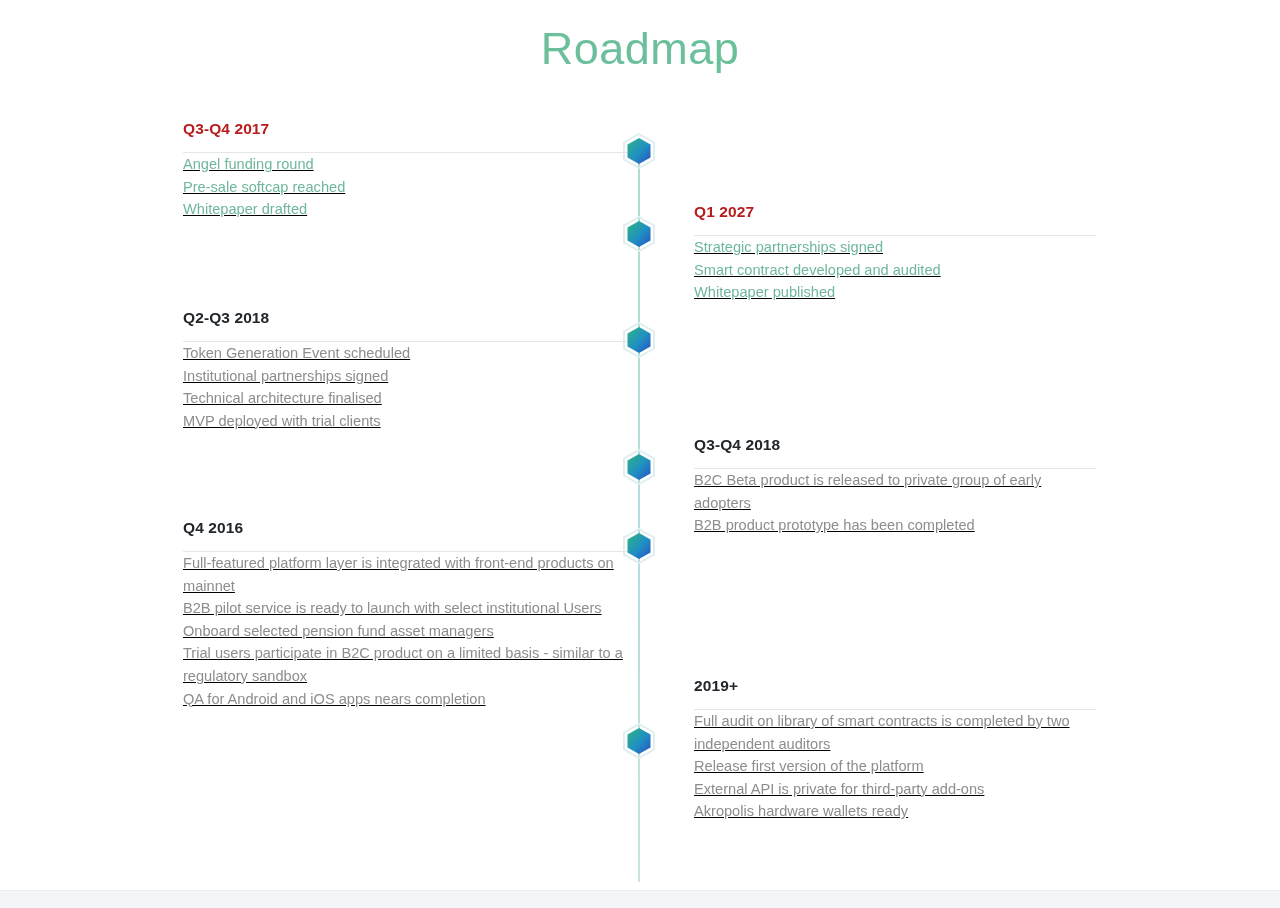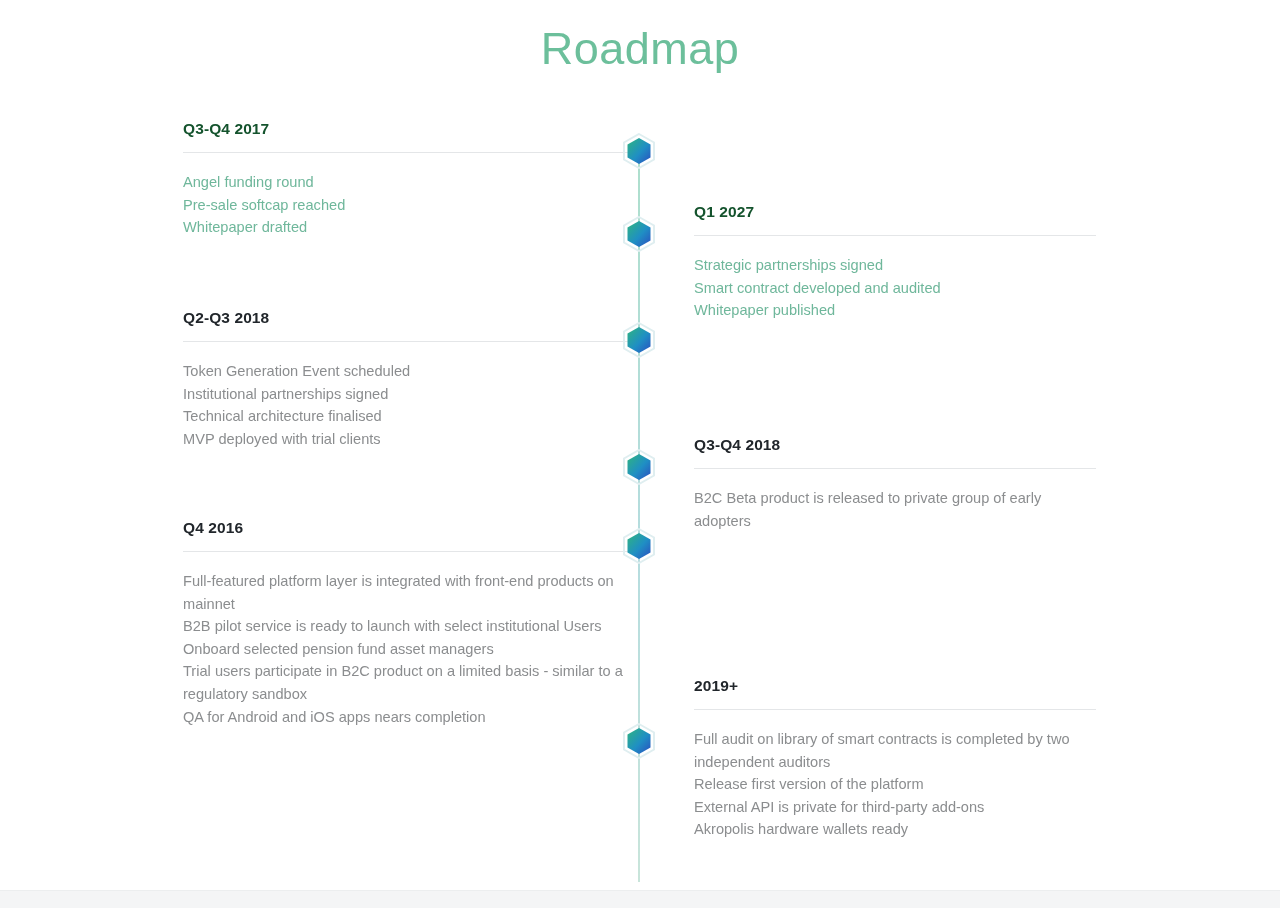--- a/index.html
+++ b/index.html
@@ -61,33 +61,33 @@
   .entry.left  { left: 183px;  width: 455px; text-align: left; }
   .entry.right { left: 694px;  width: 402px; text-align: left; }
 
   .entry-heading {
     font-size: 15.5px;
     font-weight: 700;
     line-height: 22px;
     letter-spacing: .1px;
     white-space: nowrap;
   }
-  .entry.green .entry-heading { color: #14532d; }
+  .entry.green .entry-heading { color: #b91c1c; }
   .entry.gray  .entry-heading { color: #21262b; }
 
   .entry-rule {
     margin-top: 12px;
     height: 1px;
     width: 100%;
     background: #e4e6e8;
   }
 
   .entry-items {
     list-style: none;
-    margin-top: 18px;
+    text-decoration: underline;
   }
   .entry-items li {
     font-size: 14.6px;
     line-height: 22.6px;
     font-weight: 400;
   }
   .entry.green .entry-items li { color: #6fb79b; }
   .entry.gray  .entry-items li { color: #8b8d8f; }
 
   
@@ -218,20 +218,21 @@
           <li>Institutional partnerships signed</li>
           <li>Technical architecture finalised</li>
           <li>MVP deployed with trial clients</li>
         </ul>
       </div>
       <div class="entry right gray" style="top: 434px;">
         <div class="entry-heading">Q3-Q4 2018</div>
         <div class="entry-rule"></div>
         <ul class="entry-items">
           <li>B2C Beta product is released to private group of early adopters</li>
+          <li>B2B product prototype has been completed</li>
         </ul>
       </div>
       <div class="entry left gray" style="top: 517px;">
         <div class="entry-heading">Q4 2016</div>
         <div class="entry-rule"></div>
         <ul class="entry-items">
           <li>Full-featured platform layer is integrated with front-end products on mainnet</li>
           <li>B2B pilot service is ready to launch with select institutional Users</li>
           <li>Onboard selected pension fund asset managers</li>
           <li>Trial users participate in B2C product on a limited basis - similar to a regulatory sandbox</li>

